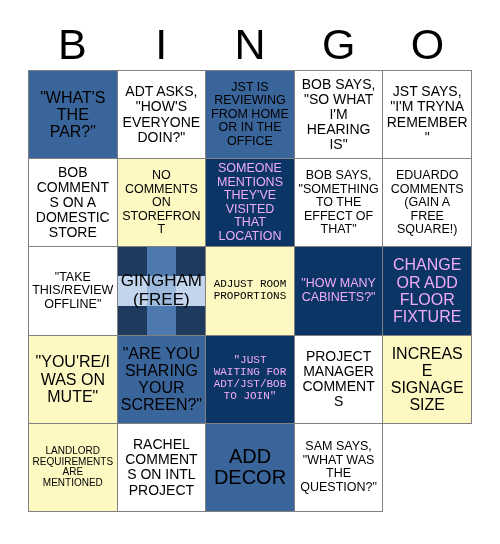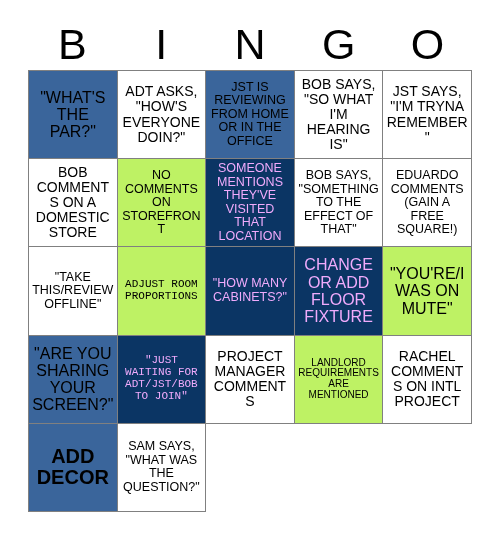--- a/index.html
+++ b/index.html
@@ -78,26 +78,26 @@
     display: block;
     width: 100%;
     line-height: 1.08;
     font-family: "Liberation Sans", sans-serif;
     word-break: break-word;
     hyphens: none;
   }
 
   
   .fill-white      { background: #ffffff; color: #000000; }
-  .fill-light      { background: #bef264; color: #000000; }
+  .fill-light      { background: #fef9c3; color: #000000; }
   .fill-medium     { background: #3a659b; color: #000000; }
   .fill-dark       { background: #0b3564; color: #f0abfc; }
 
   
-  .fs-xl  { font-size: 20px; font-weight: bold; }
+  .fs-xl  { font-size: 20px; }
   .fs-lg  { font-size: 16px; }
   .fs-md  { font-size: 14px; }
   .fs-sm  { font-size: 12.5px; }
   .fs-xs  { font-size: 11px; font-family: Liberation Mono, monospace; }
   .fs-xxs { font-size: 10px; }
 
   
   .gingham {
     background: transparent;
     padding: 0;
@@ -166,20 +166,34 @@
       </div>
       <div class="cell fill-white">
         <span class="cell-text fs-sm">BOB SAYS, "SOMETHING TO THE EFFECT OF THAT"</span>
       </div>
       <div class="cell fill-white">
         <span class="cell-text fs-sm">EDUARDO COMMENTS (GAIN A FREE SQUARE!)</span>
       </div>
       <div class="cell fill-white">
         <span class="cell-text fs-sm">"TAKE THIS/REVIEW OFFLINE"</span>
       </div>
+      <div class="cell gingham">
+        <div class="gingham-layer">
+          <div class="g-dark"></div>
+          <div class="g-med"></div>
+          <div class="g-dark"></div>
+          <div class="g-light"></div>
+          <div class="g-pale"></div>
+          <div class="g-light"></div>
+          <div class="g-dark"></div>
+          <div class="g-med"></div>
+          <div class="g-dark"></div>
+        </div>
+        <span class="gingham-label">GINGHAM (FREE)</span>
+      </div>
       <div class="cell fill-light">
         <span class="cell-text fs-xs">ADJUST ROOM PROPORTIONS</span>
       </div>
       <div class="cell fill-dark">
         <span class="cell-text fs-sm">"HOW MANY CABINETS?"</span>
       </div>
       <div class="cell fill-dark">
         <span class="cell-text fs-lg">CHANGE OR ADD FLOOR FIXTURE</span>
       </div>
       <div class="cell fill-light">
@@ -188,20 +202,23 @@
       <div class="cell fill-medium">
         <span class="cell-text fs-lg">"ARE YOU SHARING YOUR SCREEN?"</span>
       </div>
       <div class="cell fill-dark">
         <span class="cell-text fs-xs">"JUST WAITING FOR ADT/JST/BOB TO JOIN"</span>
       </div>
       <div class="cell fill-white">
         <span class="cell-text fs-md">PROJECT MANAGER COMMENTS</span>
       </div>
       <div class="cell fill-light">
+        <span class="cell-text fs-lg">INCREASE SIGNAGE SIZE</span>
+      </div>
+      <div class="cell fill-light">
         <span class="cell-text fs-xxs">LANDLORD REQUIREMENTS ARE MENTIONED</span>
       </div>
       <div class="cell fill-white">
         <span class="cell-text fs-md">RACHEL COMMENTS ON INTL PROJECT</span>
       </div>
       <div class="cell fill-medium">
         <span class="cell-text fs-xl">ADD DECOR</span>
       </div>
       <div class="cell fill-white">
         <span class="cell-text fs-sm">SAM SAYS, "WHAT WAS THE QUESTION?"</span>

